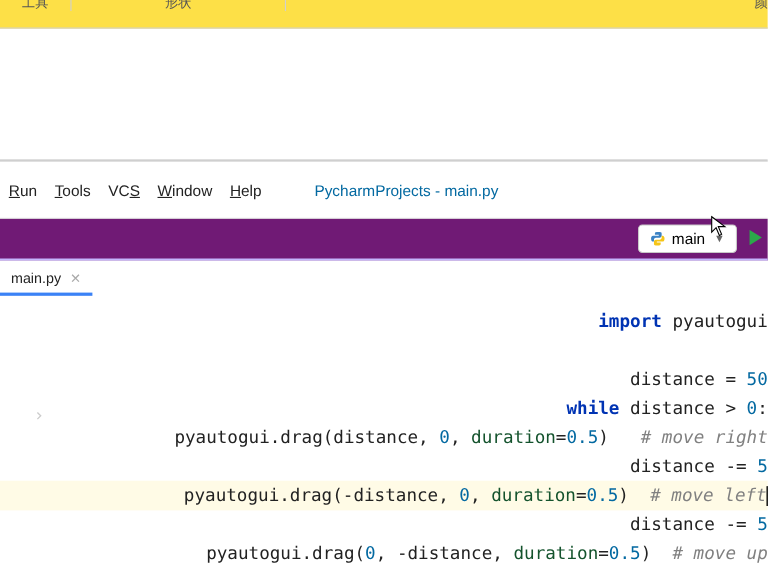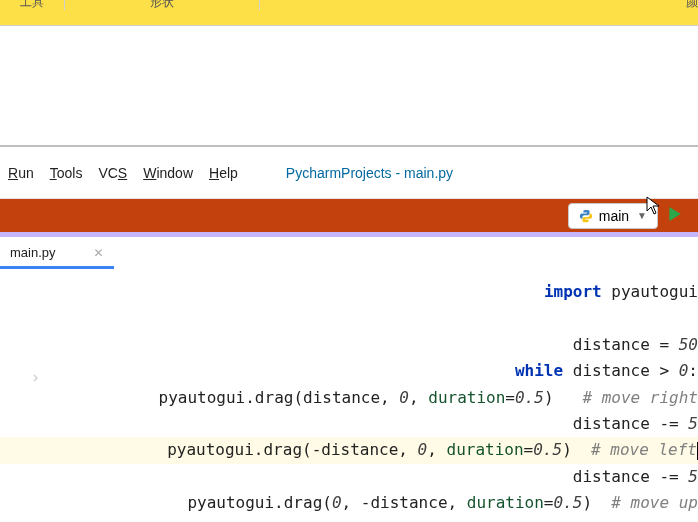--- a/index.html
+++ b/index.html
@@ -56,23 +56,23 @@
     .project-title {
       margin-left: 40px;
       color: #0369a1;
       font-size: 14px;
     }
     .toolbar {
       height: 38px;
       display: flex;
       align-items: center;
       justify-content: flex-end;
-      padding-right: 12px;
-      border-bottom: 5px solid #c4b5fd;
-      background: #c2410c;
+      padding-right: 0;
+      border-bottom: 2px solid #c4b5fd;
+      background: #701a75;
     }
     .run-config {
       display: flex;
       align-items: center;
       border: 1px solid #c8c8c8;
       border-radius: 4px;
       padding: 4px 10px;
       margin-right: 6px;
       background: #fff;
       cursor: pointer;
@@ -103,21 +103,20 @@
       padding-left: 0;
     }
     .tab {
       display: flex;
       align-items: flex-end;
       padding: 6px 10px;
       border-bottom: 3px solid #3b82f6;
       font-size: 13px;
       color: #222;
       cursor: pointer;
-      gap: 30px;
     }
     .tab-close {
       margin-left: 8px;
       color: #aaa;
       font-size: 12px;
       cursor: pointer;
     }
     .editor {
       background: #fff;
       padding: 10px 0 0 0;
@@ -129,21 +128,21 @@
       text-align: right;
     }
     .gutter-icon-collapse {
       position: absolute;
       left: 33px;
       width: 8px;
       height: 8px;
     }
     .code-line { padding-left: 47px; white-space: pre; }
     .kw { color: #0033B3; font-weight: bold; }
-    .num { color: #404040; font-style: italic; }
+    .num { color: #0369a1; }
     .param { color: #14532d; }
     .comment { color: #808080; font-style: italic; }
     .highlight-line {
       background: #fffbe6;
     }
     .cursor-caret {
       display: inline-block;
       width: 1px;
       height: 18px;
       background: #000;

